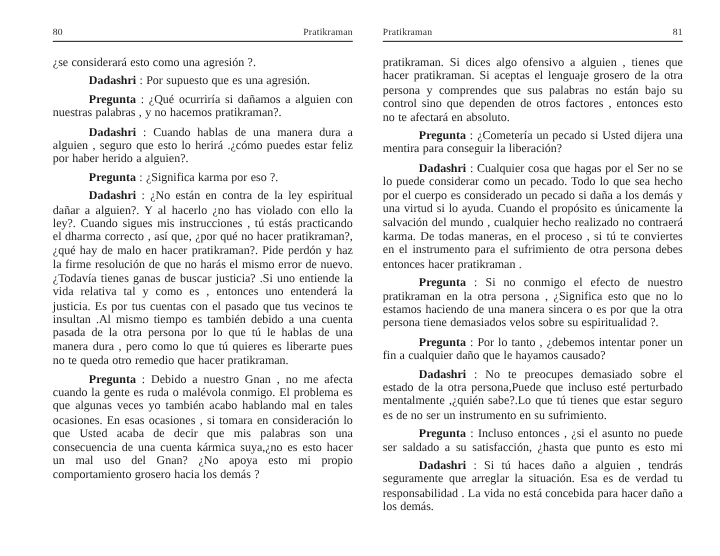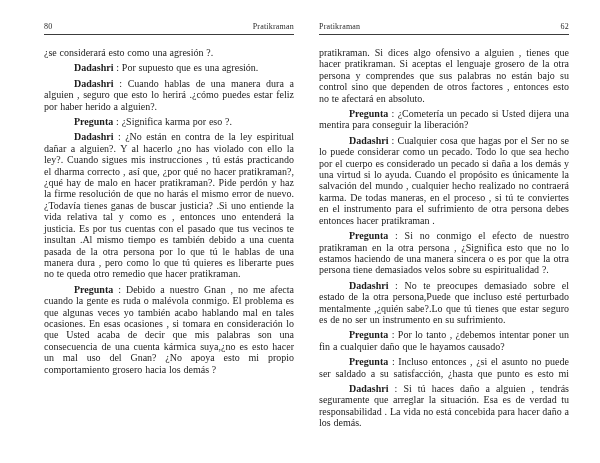--- a/index.html
+++ b/index.html
@@ -53,37 +53,38 @@
 <div class="spread">
 
   <div class="page left">
     <div class="page-header">
       <span>80</span>
       <span>Pratikraman</span>
     </div>
     <div class="body-text">
       <p><span class="speaker"></span><span>¿se considerará esto como una agresión ?.</span></p>
       <p class="indent"><span class="speaker">Dadashri</span><span> : Por supuesto que es una agresión.</span></p>
+      <p class="indent"><span class="speaker">Pregunta</span><span> : ¿Qué ocurriría si dañamos a alguien con nuestras palabras , y no hacemos pratikraman?.</span></p>
       <p class="indent"><span class="speaker">Dadashri</span><span> : Cuando hablas de una manera dura a alguien , seguro que esto lo herirá .¿cómo puedes estar feliz por haber herido a alguien?.</span></p>
       <p class="indent"><span class="speaker">Pregunta</span><span> : ¿Significa karma por eso ?.</span></p>
       <p class="indent"><span class="speaker">Dadashri</span><span> : ¿No están en contra de la ley espiritual dañar a alguien?. Y al hacerlo ¿no has violado con ello la ley?. Cuando sigues mis instrucciones , tú estás practicando el dharma correcto , así que, ¿por qué no hacer pratikraman?,¿qué hay de malo en hacer pratikraman?. Pide perdón y haz la firme resolución de que no harás el mismo error de nuevo. ¿Todavía tienes ganas de buscar justicia? .Si uno entiende la vida relativa tal y como es , entonces uno entenderá la justicia. Es por tus cuentas con el pasado que tus vecinos te insultan .Al mismo tiempo es también debido a una cuenta pasada de la otra persona por lo que tú le hablas de una manera dura , pero como lo que tú quieres es liberarte pues no te queda otro remedio que  hacer pratikraman.</span></p>
       <p class="indent"><span class="speaker">Pregunta</span><span> : Debido a nuestro Gnan , no me afecta cuando la gente es ruda o malévola conmigo. El problema es que algunas veces yo también acabo hablando mal en tales ocasiones. En esas ocasiones , si tomara en consideración lo que Usted  acaba de decir  que mis palabras son una consecuencia de una cuenta kármica suya,¿no es esto hacer un mal uso del Gnan? ¿No apoya esto mi propio comportamiento grosero hacia los demás ?</span></p>
     </div>
   </div>
 
   <div class="page right">
     <div class="page-header">
       <span>Pratikraman</span>
-      <span>62</span>
+      <span>81</span>
     </div>
     <div class="body-text">
       <p><span class="speaker"></span><span>pratikraman. Si dices algo ofensivo a alguien , tienes que hacer pratikraman. Si aceptas el lenguaje grosero de la otra persona y comprendes que sus palabras no están bajo su control sino que dependen de otros factores , entonces esto no te afectará en absoluto.</span></p>
       <p class="indent"><span class="speaker">Pregunta</span><span> : ¿Cometería un pecado si Usted dijera una mentira para conseguir la liberación?</span></p>
       <p class="indent"><span class="speaker">Dadashri</span><span> : Cualquier cosa que hagas por el Ser no se lo puede considerar como un pecado. Todo lo que sea hecho por el cuerpo es considerado un pecado si daña a los demás y una virtud si lo ayuda. Cuando el propósito es únicamente la salvación del mundo , cualquier hecho realizado no contraerá karma. De todas maneras, en el proceso , si tú te conviertes en el instrumento para el sufrimiento de otra persona debes entonces hacer pratikraman .</span></p>
       <p class="indent"><span class="speaker">Pregunta</span><span> : Si no conmigo el efecto de nuestro pratikraman en la otra persona , ¿Significa esto que no lo estamos haciendo de una manera sincera o es por que la otra persona tiene demasiados velos sobre su espiritualidad ?.</span></p>
+      <p class="indent"><span class="speaker">Pregunta</span><span> : Por lo tanto , ¿debemos intentar poner un fin a cualquier daño que le hayamos causado?</span></p>
       <p class="indent"><span class="speaker">Dadashri</span><span> : No te preocupes demasiado sobre el estado de la otra persona,Puede que incluso esté perturbado mentalmente ,¿quién sabe?.Lo que tú tienes que estar seguro es de no ser un instrumento en su sufrimiento.</span></p>
-      <p class="indent"><span class="speaker">Pregunta</span><span> : Por lo tanto , ¿debemos intentar poner un fin a cualquier daño que le hayamos causado?</span></p>
       <p class="indent cont-end"><span class="speaker">Pregunta</span><span> : Incluso entonces , ¿si el asunto no puede ser saldado a su satisfacción, ¿hasta que punto es esto mi</span></p>
       <p class="indent"><span class="speaker">Dadashri</span><span> : Si tú haces daño a alguien , tendrás seguramente que arreglar la situación. Esa es de verdad tu responsabilidad . La vida no está concebida para hacer daño a los demás.</span></p>
     </div>
   </div>
 
 </div>
 
 </body></html>

